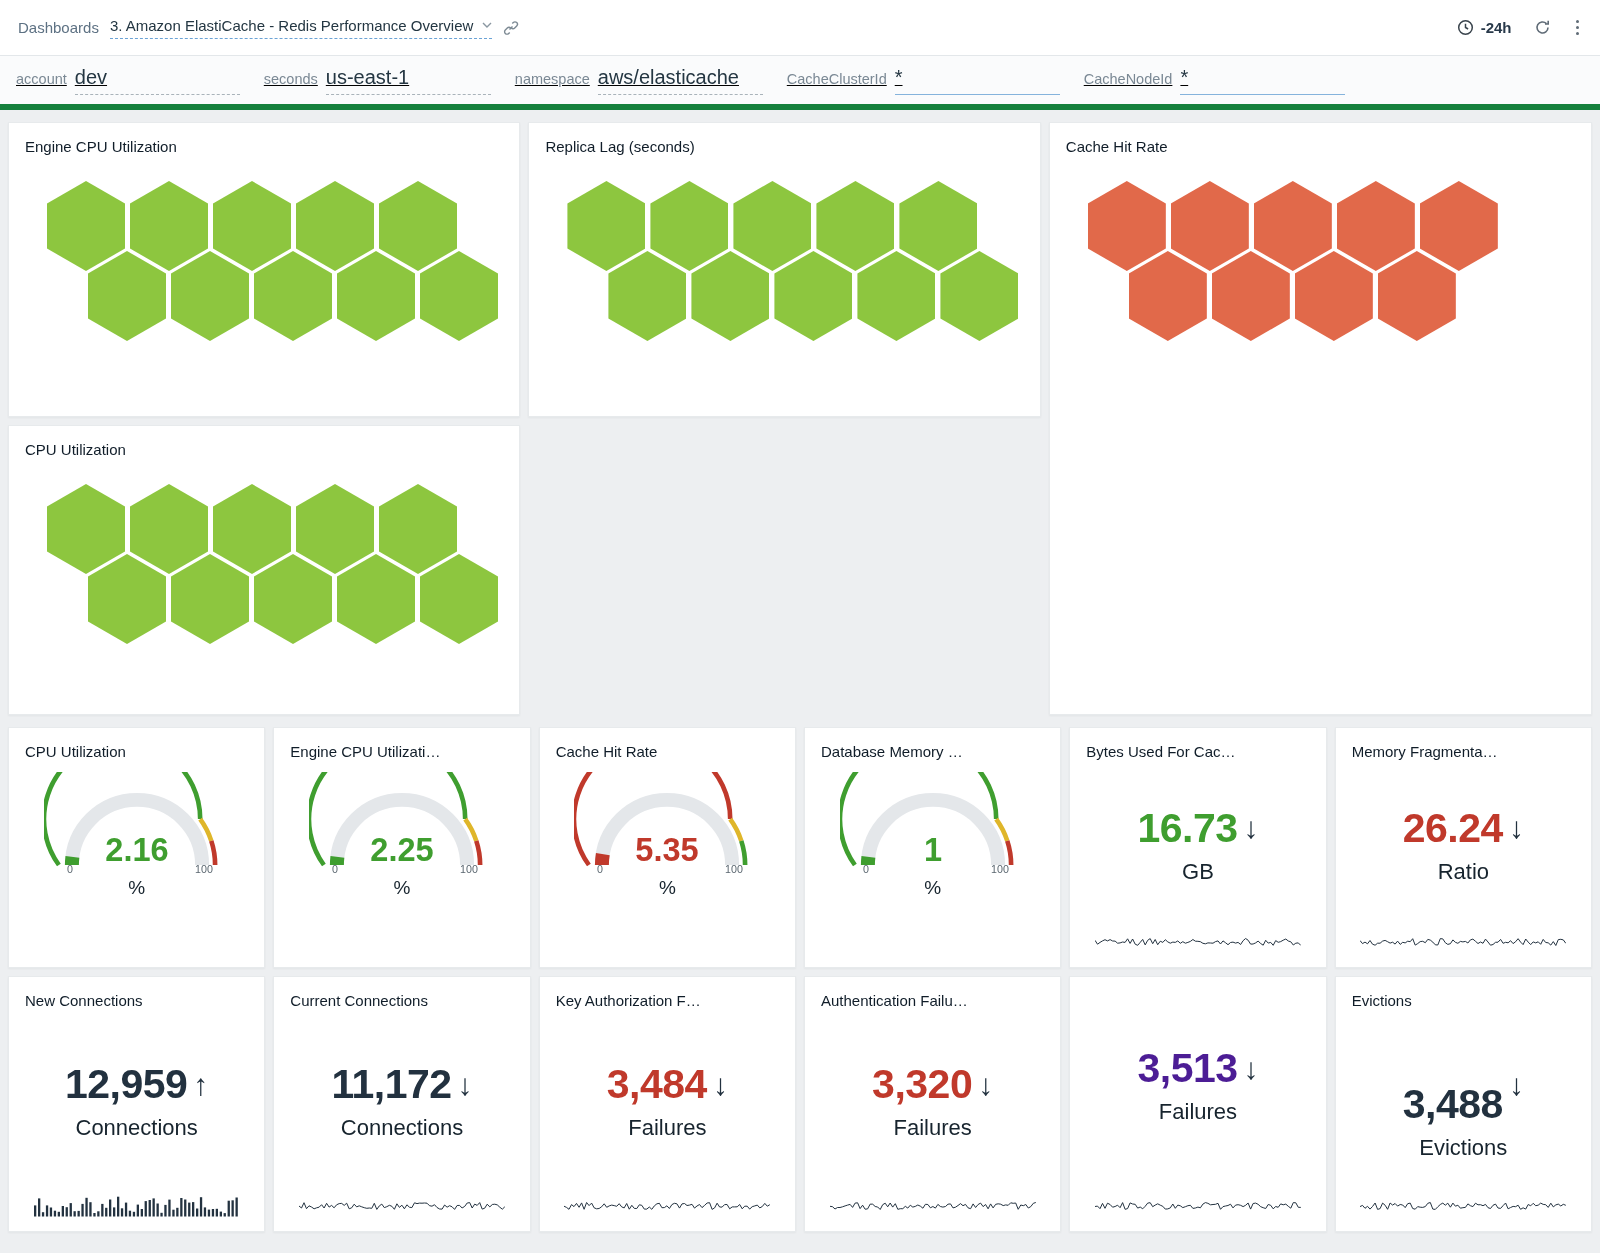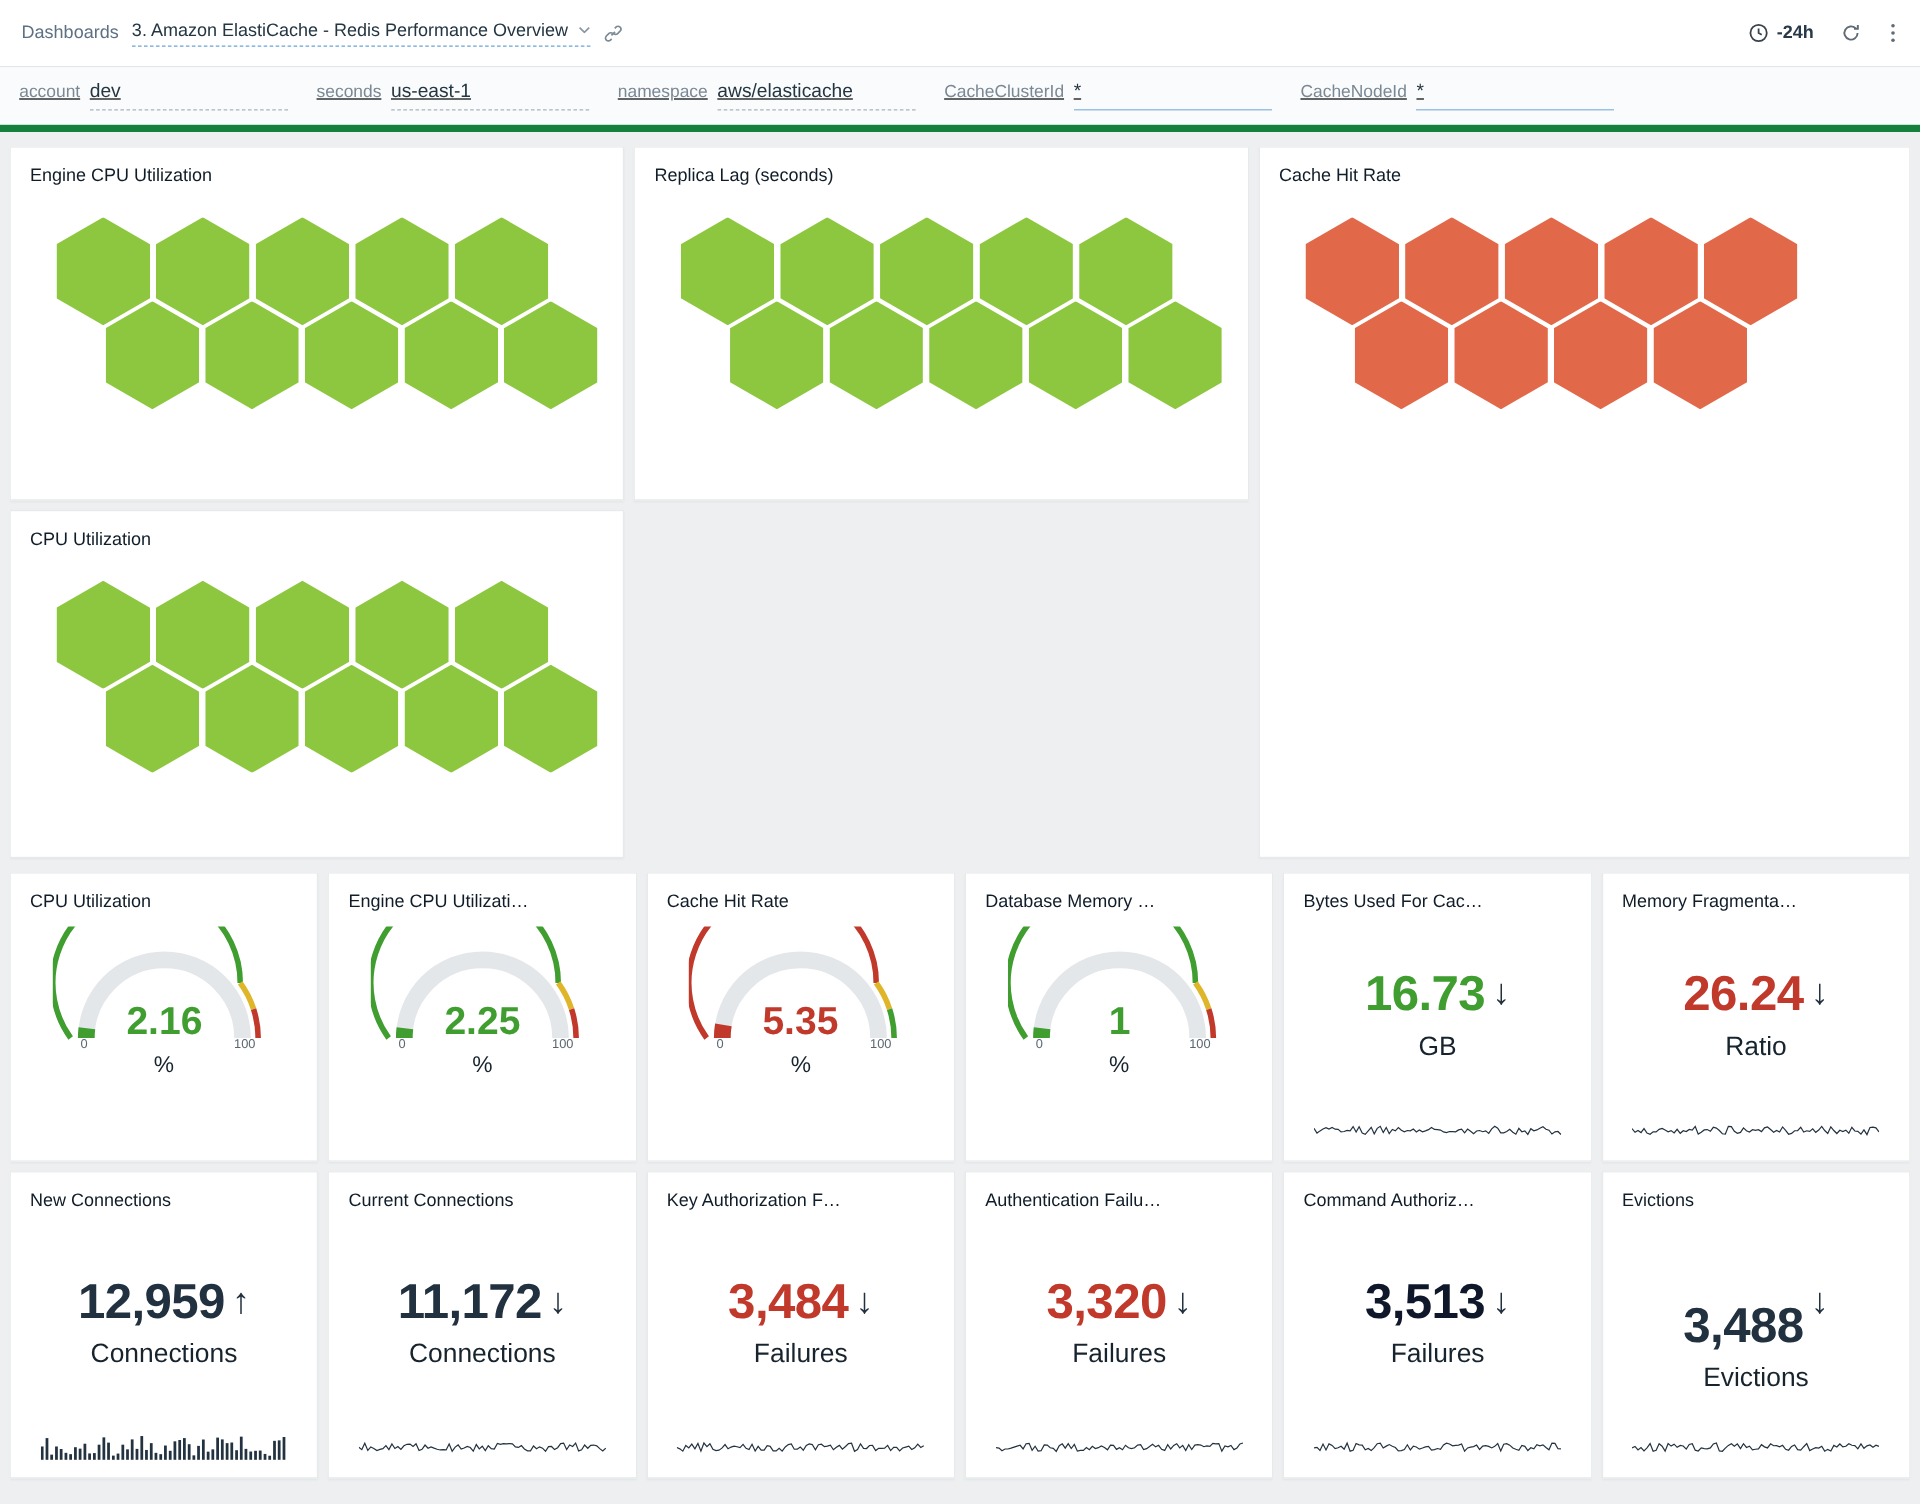--- a/index.html
+++ b/index.html
@@ -17,21 +17,21 @@
   .kebab{display:flex;flex-direction:column;gap:2.5px;padding:3px;cursor:pointer;}
   .kebab span{width:3.5px;height:3.5px;border-radius:50%;background:#5f6b76;}
 
   
   .filterbar{height:54px;background:#fafbfc;display:flex;align-items:center;gap:24px;padding:0 16px;border-bottom:6px solid #15803d;text-decoration:underline;}
   .filter-item{display:flex;align-items:baseline;gap:8px;}
   .f-label{color:#7a8894;font-size:14.5px;}
   .f-field{min-width:165px;padding-bottom:5px;display:inline-block;cursor:text;}
   .f-dashed{border-bottom:1px dashed #a9b3ba;}
   .f-solid{border-bottom:1px solid #85b3dc;}
-  .f-value{color:#243642;font-size:16px;}
+  .f-value{color:#243642;font-size:20px;}
 
   
   main{padding:12px 8px 8px;}
   .top-grid{display:grid;grid-template-columns:1fr 1fr 1.06fr;grid-template-rows:295px 290px;gap:8px;}
   .six-grid{display:grid;grid-template-columns:repeat(6,1fr);gap:8px;}
   .mid{margin-top:12px;grid-auto-rows:241px;}
   .bot{margin-top:8px;grid-auto-rows:256px;}
   .panel{background:#fff;border:1px solid #e7eaec;box-shadow:0 1px 2px rgba(24,32,38,.05);overflow:hidden;}
   .tall{grid-row:1/3;grid-column:3;}
   .panel-title{font-size:15px;font-weight:500;color:#101d29;padding:15px 16px 0;white-space:nowrap;overflow:hidden;text-overflow:ellipsis;}
@@ -422,24 +422,23 @@
         <span class="stat-arrow">↓</span>
       </div>
       <div class="stat-unit">Failures</div>
     </div>
     <svg class="spark" viewBox="0 0 206 24">
           <polyline points="0.0,13.3 2.5,13.7 5.0,16.0 7.5,14.5 10.0,14.5 12.5,13.8 15.1,12.9 17.6,12.1 20.1,11.4 22.6,14.4 25.1,10.1 27.6,9.8 30.1,15.6 32.6,12.2 35.1,16.2 37.6,15.9 40.2,11.1 42.7,11.2 45.2,13.5 47.7,14.0 50.2,16.5 52.7,11.7 55.2,10.2 57.7,13.8 60.2,10.0 62.7,14.1 65.3,10.7 67.8,16.3 70.3,15.7 72.8,15.7 75.3,13.3 77.8,15.1 80.3,12.2 82.8,14.1 85.3,13.4 87.8,12.0 90.4,13.2 92.9,15.2 95.4,11.3 97.9,11.5 100.4,14.8 102.9,13.5 105.4,15.1 107.9,11.4 110.4,13.5 112.9,14.1 115.5,13.5 118.0,11.2 120.5,10.9 123.0,14.9 125.5,14.2 128.0,12.5 130.5,10.6 133.0,12.7 135.5,11.4 138.0,14.8 140.6,15.7 143.1,10.9 145.6,14.5 148.1,11.5 150.6,10.1 153.1,13.6 155.6,11.5 158.1,15.8 160.6,10.9 163.1,14.9 165.7,11.3 168.2,10.8 170.7,11.2 173.2,12.6 175.7,11.9 178.2,12.3 180.7,9.8 183.2,10.3 185.7,10.0 188.2,16.3 190.8,12.0 193.3,12.7 195.8,11.5 198.3,15.0 200.8,13.6 203.3,10.3 205.8,9.5" fill="none" stroke="#233240" stroke-width="1"></polyline>
         </svg>
   </section>
 
   <section class="panel stat-panel">
-    <h3 class="panel-title">Command Authoriz…</h3>
-    <div class="stat-mid">
-      <div class="stat-value-row">
-        <span class="stat-value" style="color: #0f172a;">3,513</span>
+    <div class="stat-mid">
+      <div class="stat-value-row">
+        <span class="stat-value" style="color: #4c1d95;">3,513</span>
         <span class="stat-arrow">↓</span>
       </div>
       <div class="stat-unit">Failures</div>
     </div>
     <svg class="spark" viewBox="0 0 206 24">
           <polyline points="0.0,13.5 2.5,13.1 5.0,15.7 7.5,10.4 10.0,15.3 12.5,10.2 15.1,11.5 17.6,14.2 20.1,13.5 22.6,12.2 25.1,14.7 27.6,9.6 30.1,16.3 32.6,15.6 35.1,9.9 37.6,11.0 40.2,11.3 42.7,15.1 45.2,14.0 47.7,15.8 50.2,13.3 52.7,10.1 55.2,9.7 57.7,13.7 60.2,12.1 62.7,10.8 65.3,12.2 67.8,13.3 70.3,16.1 72.8,15.9 75.3,14.9 77.8,11.0 80.3,15.3 82.8,12.1 85.3,12.8 87.8,14.6 90.4,13.7 92.9,12.7 95.4,12.3 97.9,15.4 100.4,15.0 102.9,14.1 105.4,14.8 107.9,11.1 110.4,9.6 112.9,10.3 115.5,11.8 118.0,11.5 120.5,11.3 123.0,10.3 125.5,16.3 128.0,13.6 130.5,13.0 133.0,12.5 135.5,11.2 138.0,14.9 140.6,12.1 143.1,11.7 145.6,12.3 148.1,13.6 150.6,12.3 153.1,10.0 155.6,16.1 158.1,10.5 160.6,10.1 163.1,11.3 165.7,13.7 168.2,14.7 170.7,15.5 173.2,11.5 175.7,12.3 178.2,15.8 180.7,13.5 183.2,14.3 185.7,10.9 188.2,11.8 190.8,11.1 193.3,13.3 195.8,15.2 198.3,9.6 200.8,9.8 203.3,14.3 205.8,14.4" fill="none" stroke="#233240" stroke-width="1"></polyline>
         </svg>
   </section>
 
   <section class="panel stat-panel">

